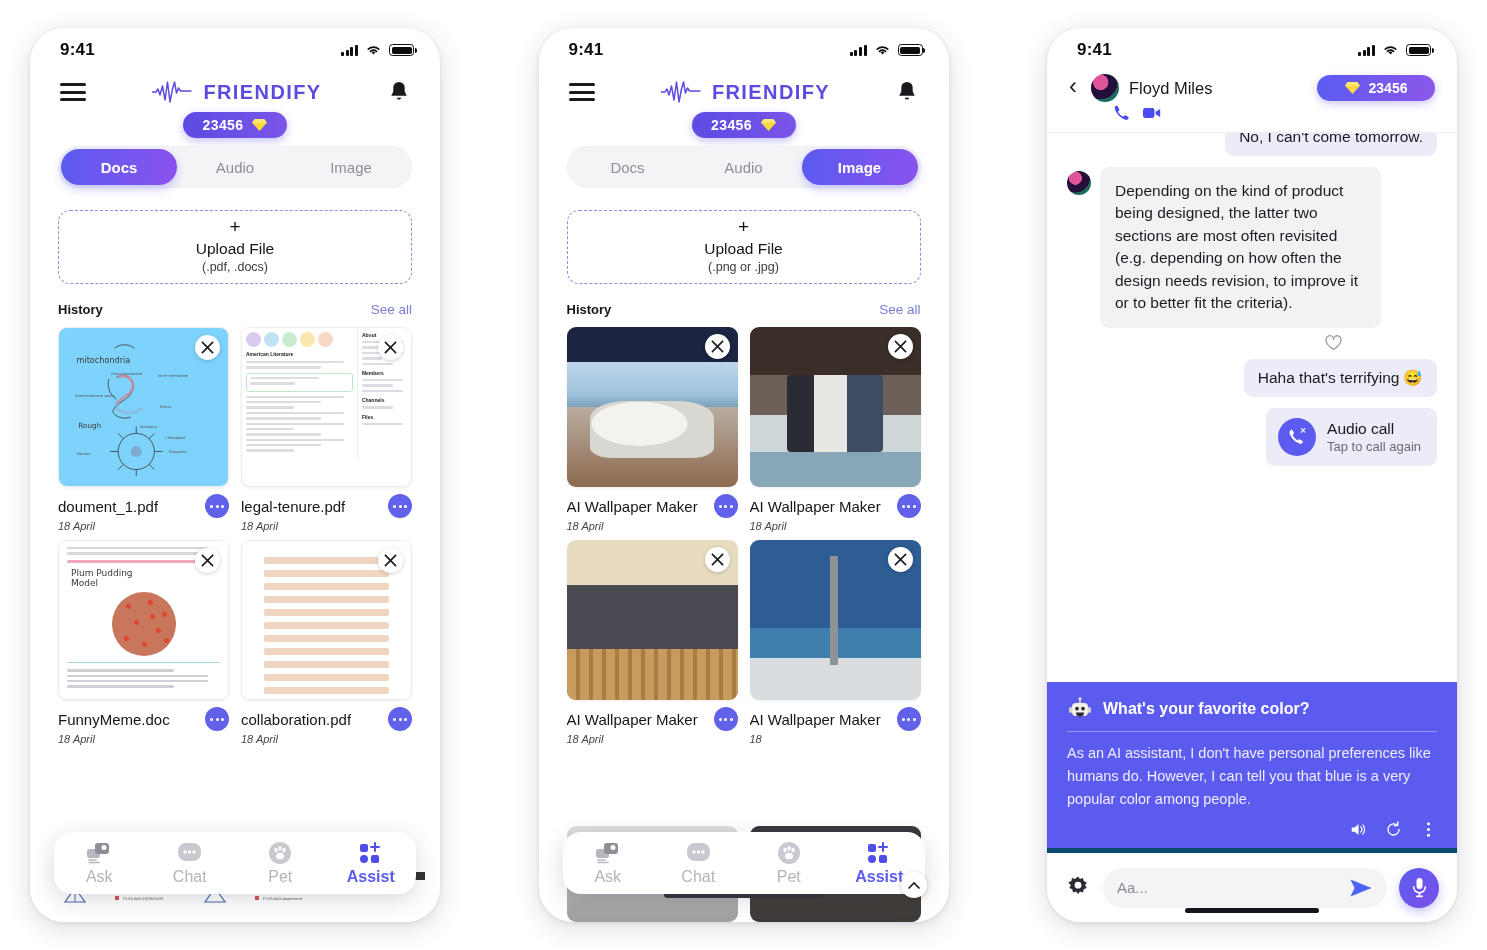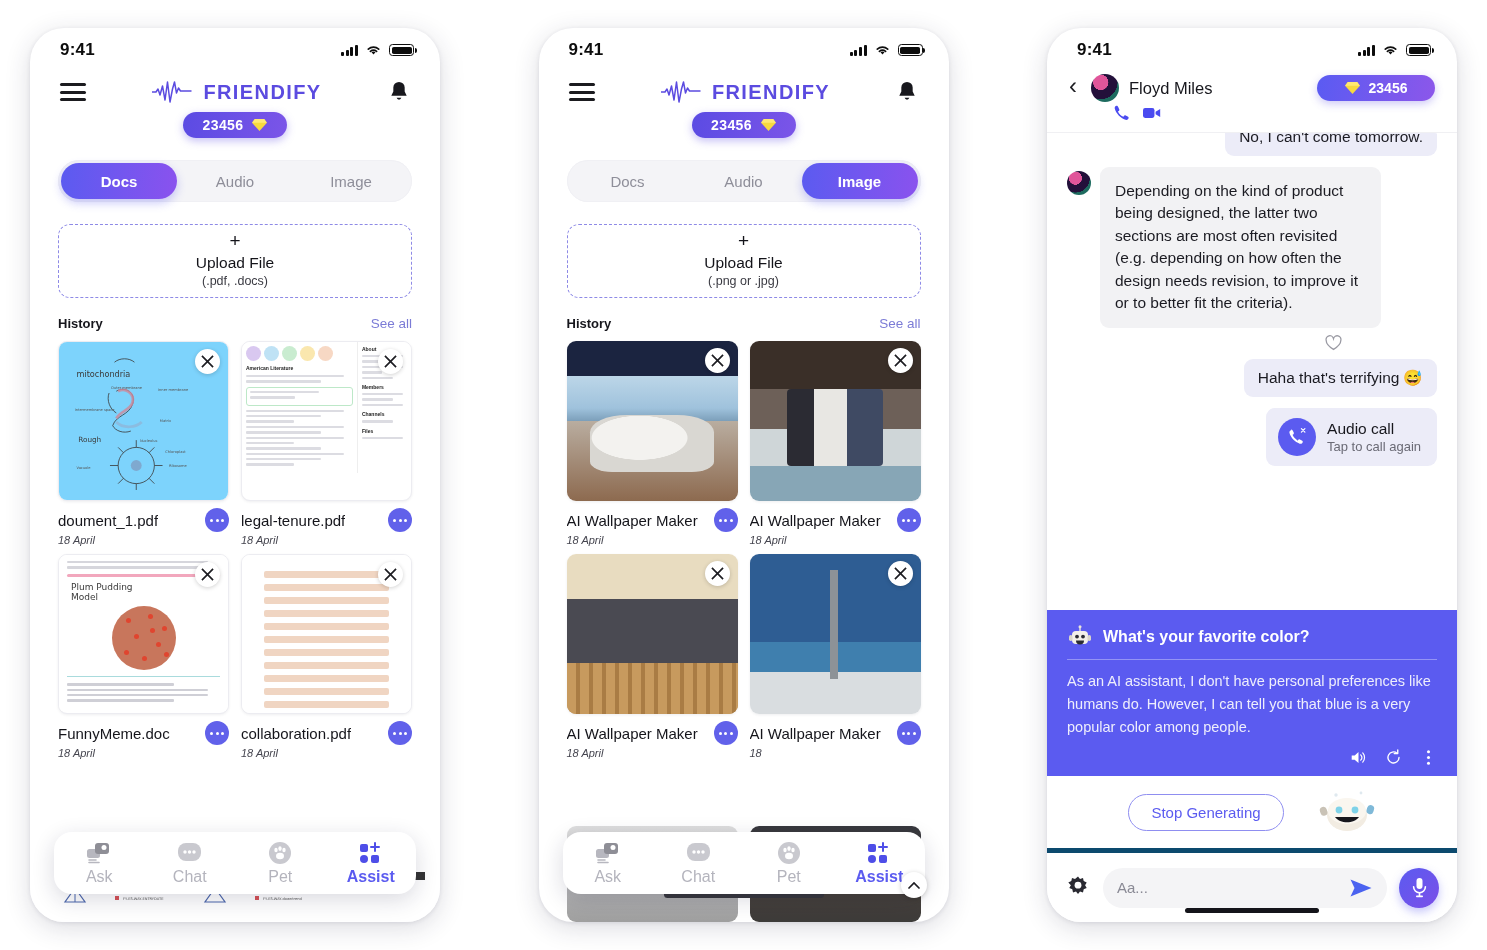--- a/index.html
+++ b/index.html
@@ -55,21 +55,21 @@
     display:flex; align-items:center; justify-content:center; gap:9px;
     width:104px; height:26px; border-radius:13px;
     background: linear-gradient(100deg,#5b4be3 0%,#7b55e8 100%);
     color:#fff; font-size:14px; font-weight:bold; letter-spacing:.4px;
     box-shadow:0 3px 9px rgba(91,75,227,.35);
   }
   .gem { width:15px; height:14px; }
 
   
   .seg {
-    margin: 22px 28px 0;
+    margin: 8px 28px 0;
     height: 42px; border-radius: 21px; background:#f4f4f7;
     display:flex; align-items:center; padding: 3px;
     box-shadow: inset 0 0 0 1px #f0f0f4;
   }
   .seg-item {
     flex:1; height:36px; border-radius:18px;
     display:flex; align-items:center; justify-content:center;
     font-size:15px; color:#8e8e99; cursor:pointer; user-select:none;
   }
   .seg-item.active {
@@ -852,34 +852,20 @@
           <path d="M15 1.2v4.2h-4.2" stroke="#fff" stroke-width="1.6" fill="none" stroke-linecap="round" stroke-linejoin="round"></path>
         </svg>
         <svg viewBox="0 0 6 18">
           <circle cx="3" cy="3" r="1.6" fill="#fff"></circle>
             <circle cx="3" cy="9" r="1.6" fill="#fff"></circle>
             <circle cx="3" cy="15" r="1.6" fill="#fff"></circle>
         </svg>
       </div>
     </div>
 
-    <div class="stopbar">
-      <button class="stopbtn">Stop Generating</button>
-      <svg class="robot" viewBox="0 0 58 46">
-        <ellipse cx="29" cy="26" rx="20" ry="16" fill="#f2ece2"></ellipse>
-        <ellipse cx="29" cy="22" rx="19" ry="13" fill="#faf6ef"></ellipse>
-        <circle cx="21" cy="21" r="3.4" fill="#7fd2e8"></circle>
-          <circle cx="37" cy="21" r="3.4" fill="#7fd2e8"></circle>
-        <path d="M17 28c5 7 19 7 24 0z" fill="#17171d"></path>
-        <rect x="2" y="18" width="7" height="9" rx="3.5" fill="#c9c2b6" transform="rotate(-18 5 22)"></rect>
-        <rect x="49" y="16" width="7" height="9" rx="3.5" fill="#7fb9d8" transform="rotate(18 52 20)"></rect>
-        <circle cx="18" cy="6" r="1.7" fill="#dfe9ef"></circle>
-          <circle cx="43" cy="4" r="1.4" fill="#dfe9ef"></circle>
-      </svg>
-    </div>
 
     <div class="composer">
       <svg class="gear" viewBox="0 0 26 26">
         <path d="M13 1.5l2 2.4 3-.9.7 3.1 3 1.4-1.6 2.7 1.6 2.7-3 1.4-.7 3.1-3-.9-2 2.4-2-2.4-3 .9-.7-3.1-3-1.4 1.6-2.7L3.3 7.5l3-1.4.7-3.1 3 .9z" fill="#2a2a32"></path>
         <circle cx="13" cy="10.2" r="3.4" fill="#fff"></circle>
       </svg>
       <div class="inputwrap">
         <input type="text" placeholder="Aa..." style="">
         <svg class="send" viewBox="0 0 24 22">
           <path d="M1.5 2.5L22.5 11 1.5 19.5l4-8.5z" fill="#4b63f0"></path>

